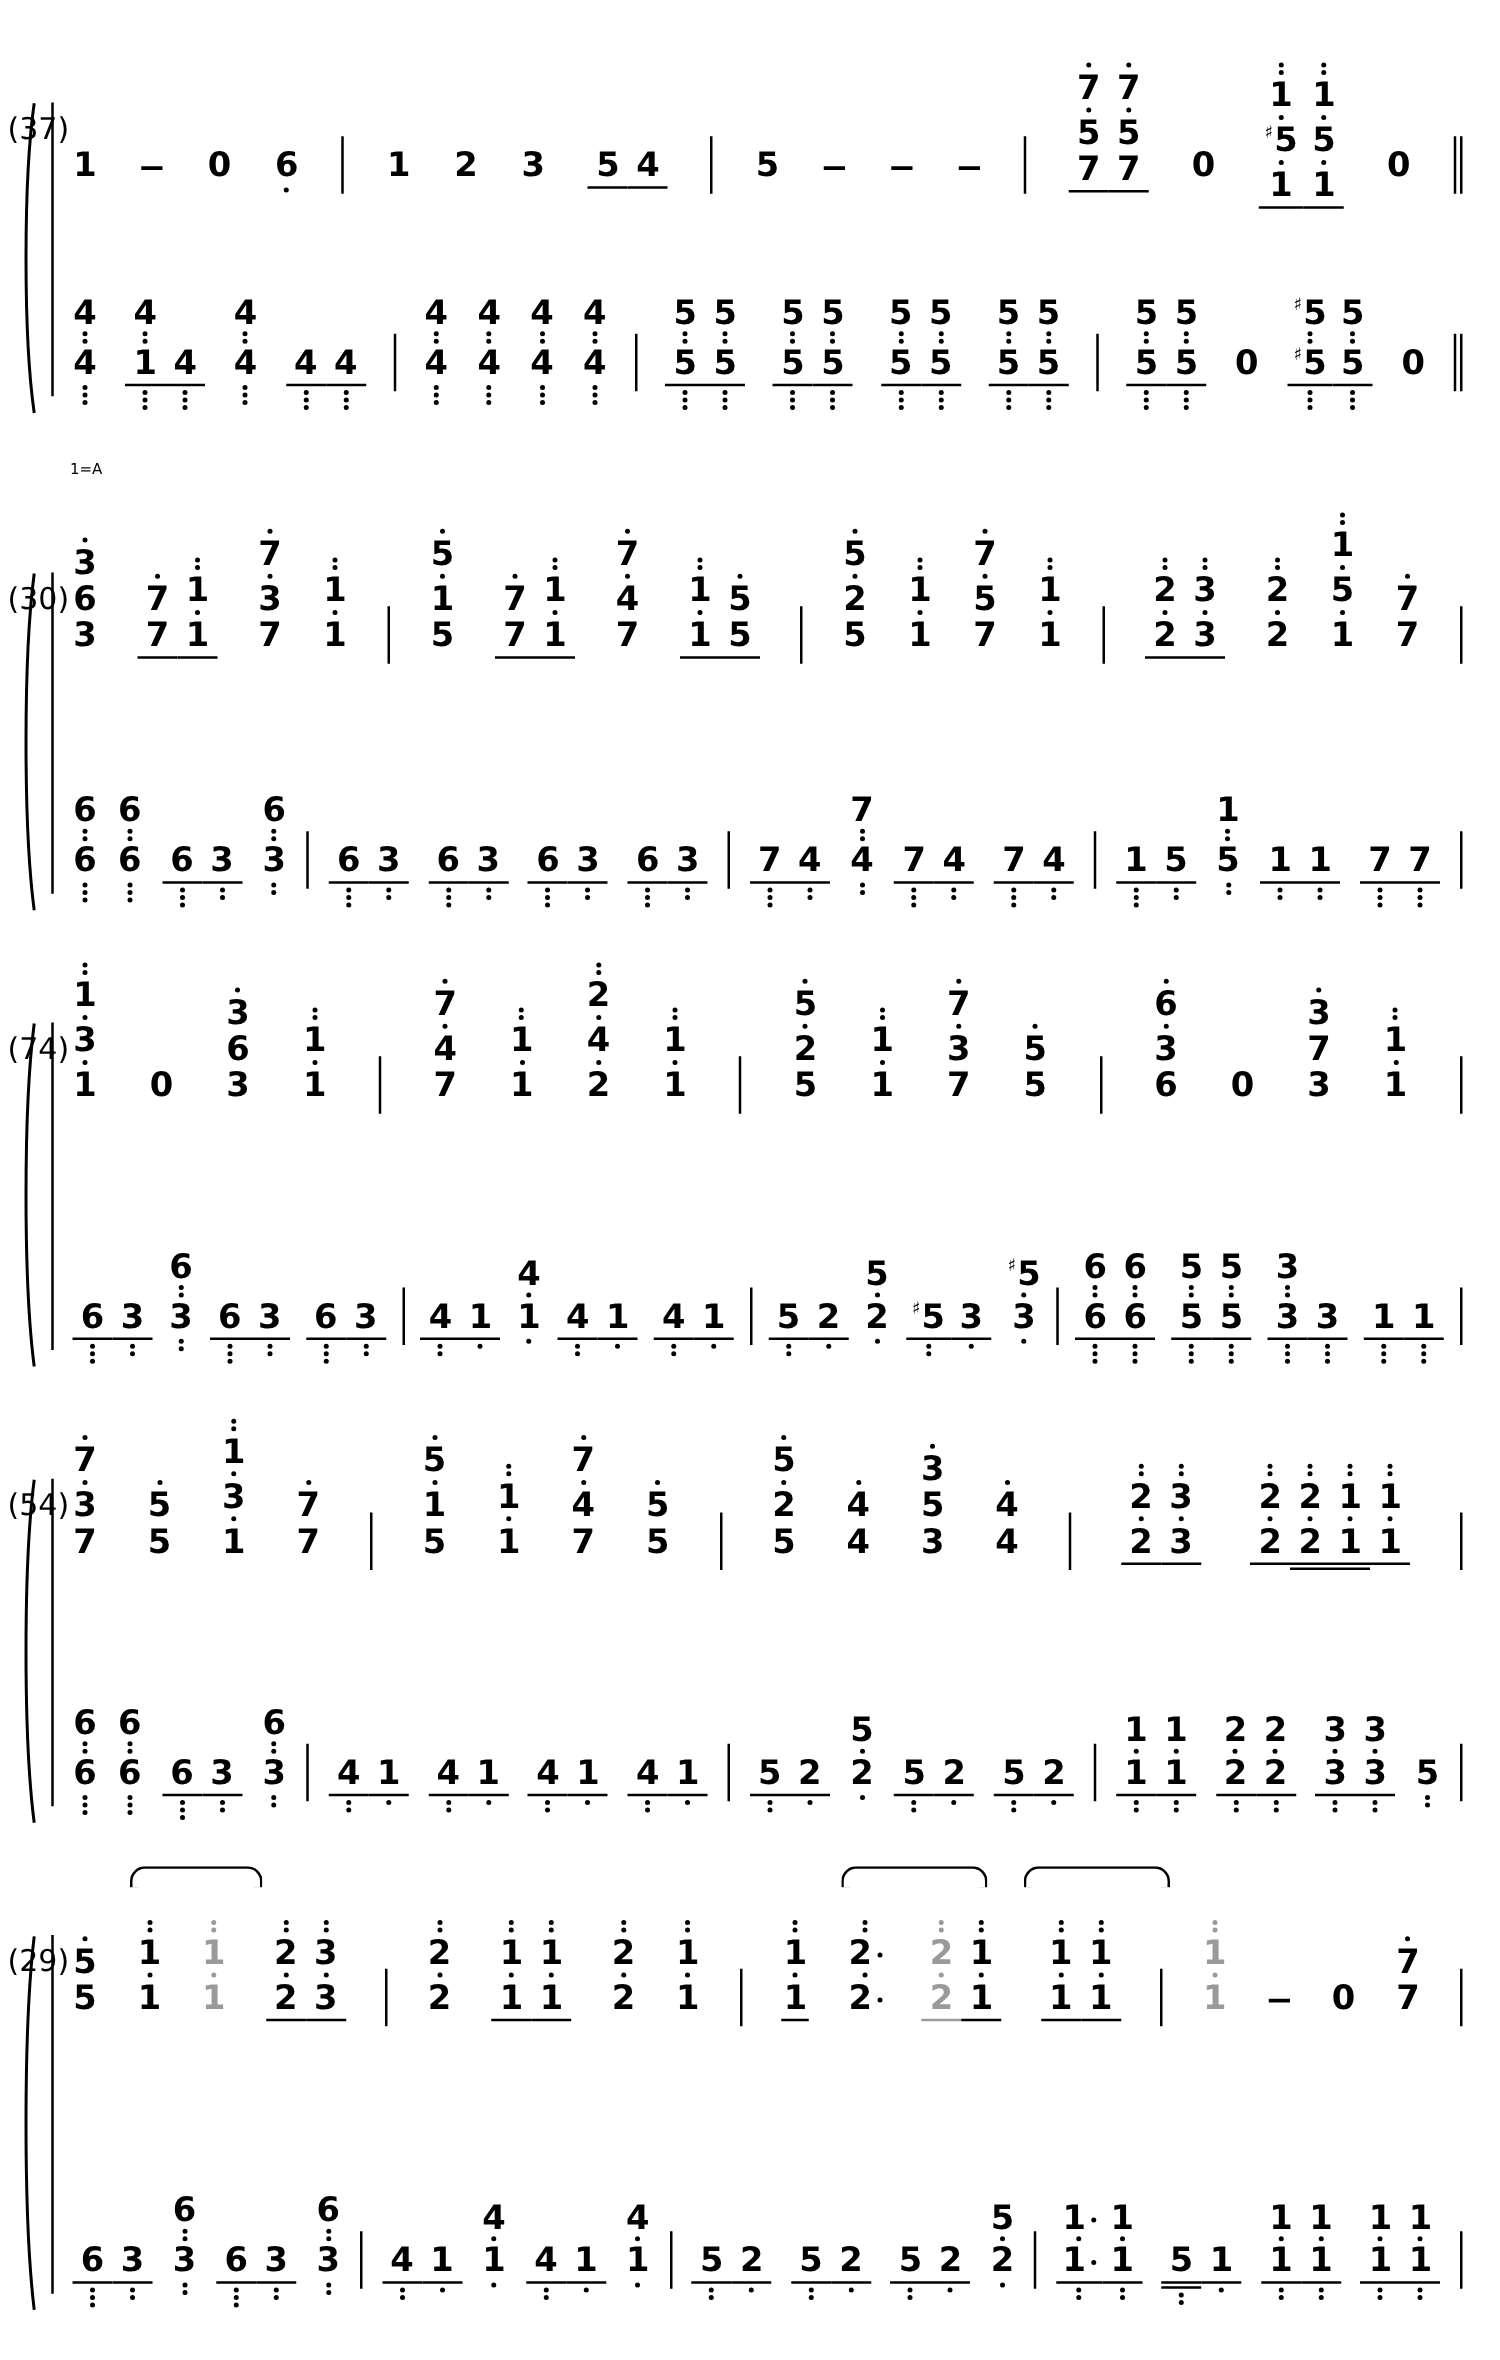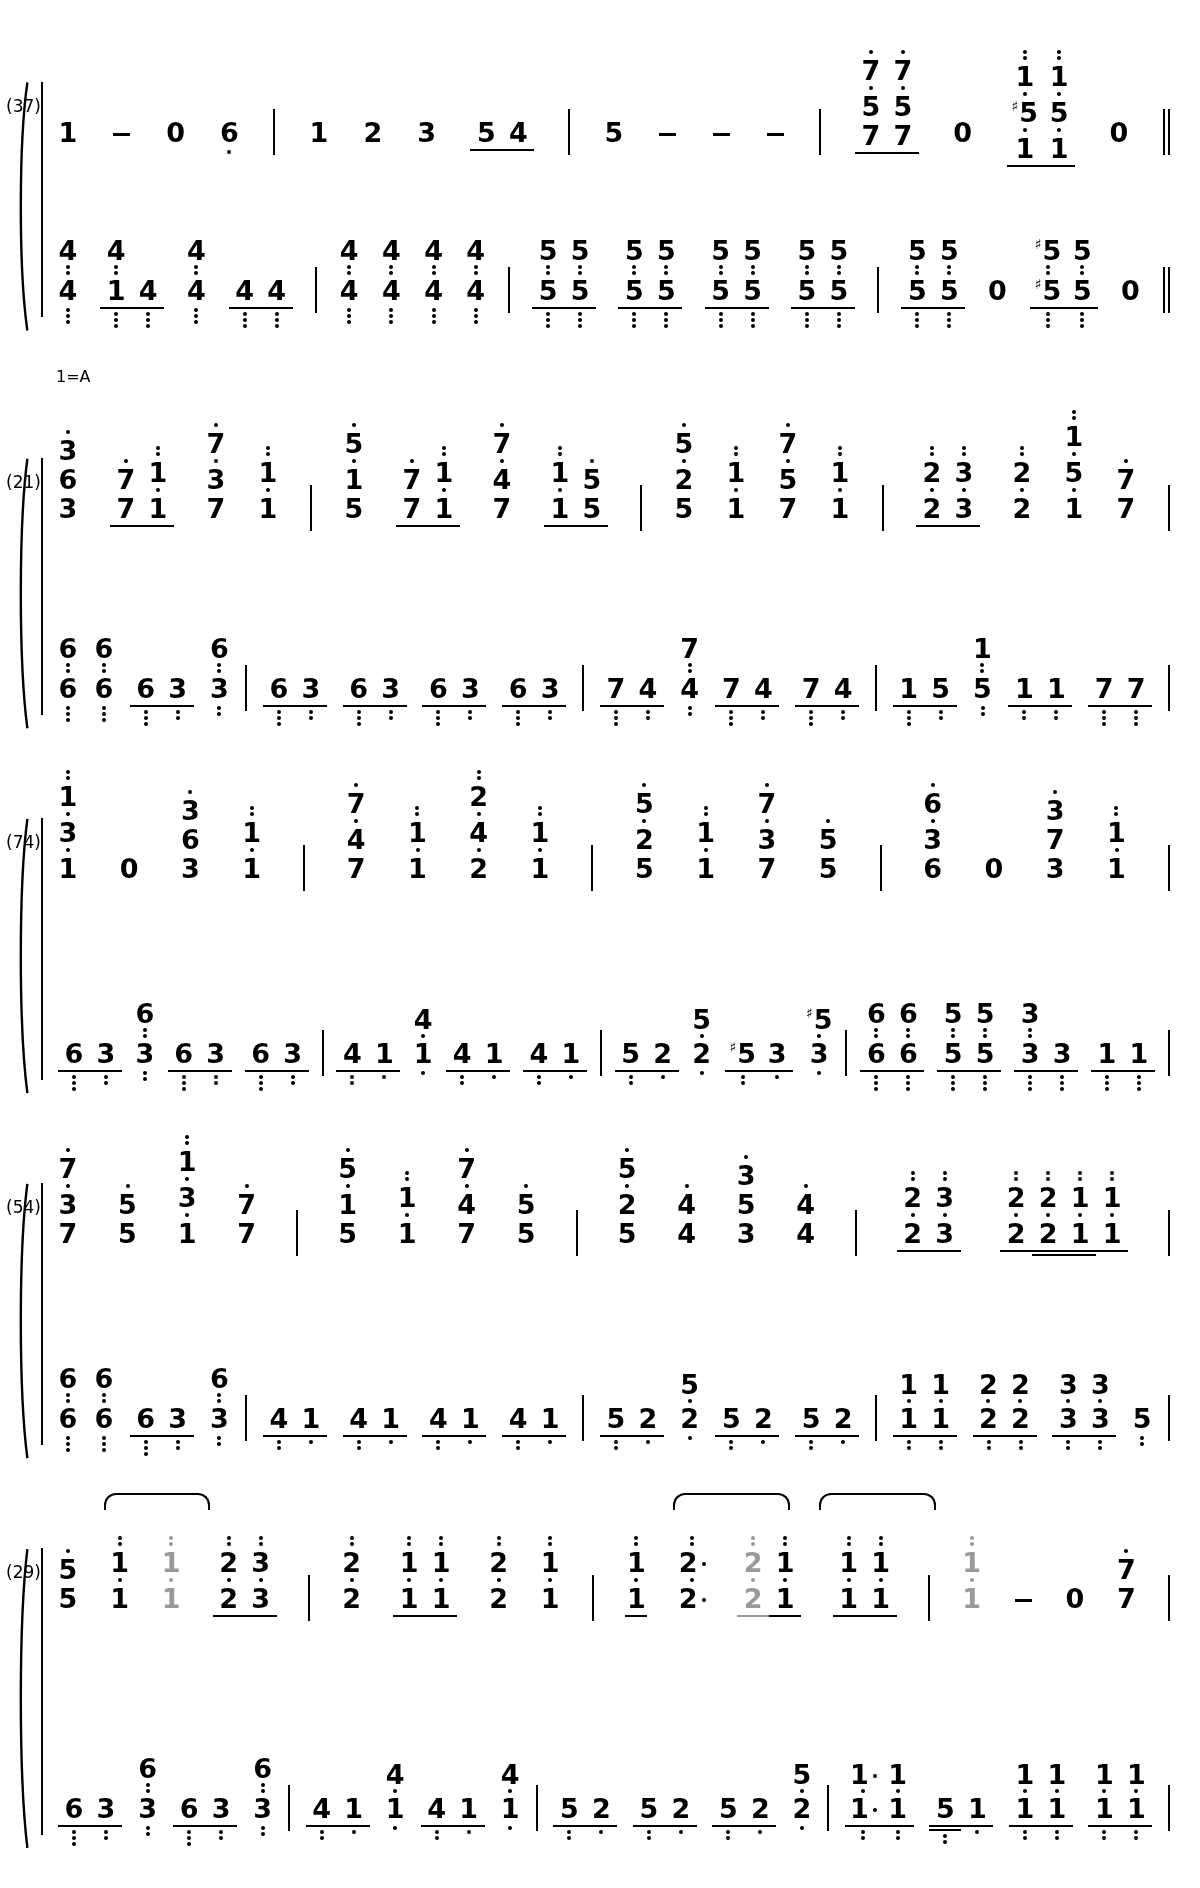--- a/index.html
+++ b/index.html
@@ -4,24 +4,24 @@
 <style>
   html,body{margin:0;padding:0;background:#ffffff;}
   body{width:1200px;height:1888px;box-sizing:border-box;overflow:hidden;
        padding:50px 26px 0 14px;font-family:"DejaVu Sans","Liberation Sans",sans-serif;color:#000;}
   .system{position:relative;}
   .sysbody{display:flex;}
   .syscols{flex:1;display:flex;flex-direction:column;min-width:0;}
   .bracewrap{width:34px;flex:none;position:relative;}
   .bracewrap svg{position:absolute;left:2px;top:0;width:14px;height:100%;}
   .sysline{position:absolute;left:27px;top:2px;bottom:16px;width:2px;background:#000;}
-  .keysig{font-size:16px;line-height:1;margin:0 0 10px 42px;height:22px;}
+  .keysig{font-size:12px;line-height:1;margin:0 0 10px 42px;height:22px;}
   .staff{position:relative;display:flex;align-items:flex-end;justify-content:space-between;padding:0 4px 0 10px;}
   .staffgap{flex:none;}
-  .syslabel{position:absolute;left:-42px;bottom:60px;font-size:17px;line-height:1;}
+  .syslabel{position:absolute;left:-42px;bottom:60px;font-size:24px;line-height:1;}
   .tokn{display:flex;flex-direction:column;align-items:center;justify-content:flex-end;height:100%;min-width:20px;}
   .grp{display:flex;align-items:flex-end;height:100%;}
   .grp .tokn{padding:0 5px;min-width:22px;}
   .grow{display:flex;align-items:flex-end;}
   .dg{font-size:27px;font-weight:700;line-height:1;font-family:"DejaVu Sans","Liberation Sans",sans-serif;}
   .sh{font-size:14px;font-weight:700;line-height:1;margin:0 1px 13px 0;}
   .adot{width:4px;height:4px;border-radius:50%;background:currentColor;margin:0 0 10px 4px;}
   .dashbar{width:17px;height:3px;background:currentColor;margin-bottom:10px;}
   .dc{display:flex;flex-direction:column;gap:2px;align-items:center;}
   .dc.above{margin-bottom:3px;}
@@ -1161,21 +1161,21 @@
                 <div class="grow">
                   <div class="dg">7</div>
                 </div>
               </div>
               <div class="grow">
                 <div class="dg">7</div>
               </div>
               <div class="bslot"></div>
             </div>
             <div class="bar"></div>
-            <div class="syslabel">(21)</div>
+            <div class="syslabel">(30)</div>
           </div>
           <div class="staffgap" style="height: 40px;"></div>
           <div class="staff" style="height: 140px;">
             <div class="tokn">
               <div class="snote">
                 <div class="grow">
                   <div class="dg">6</div>
                 </div>
                 <div class="dc below">
                   <div class="d"></div>

